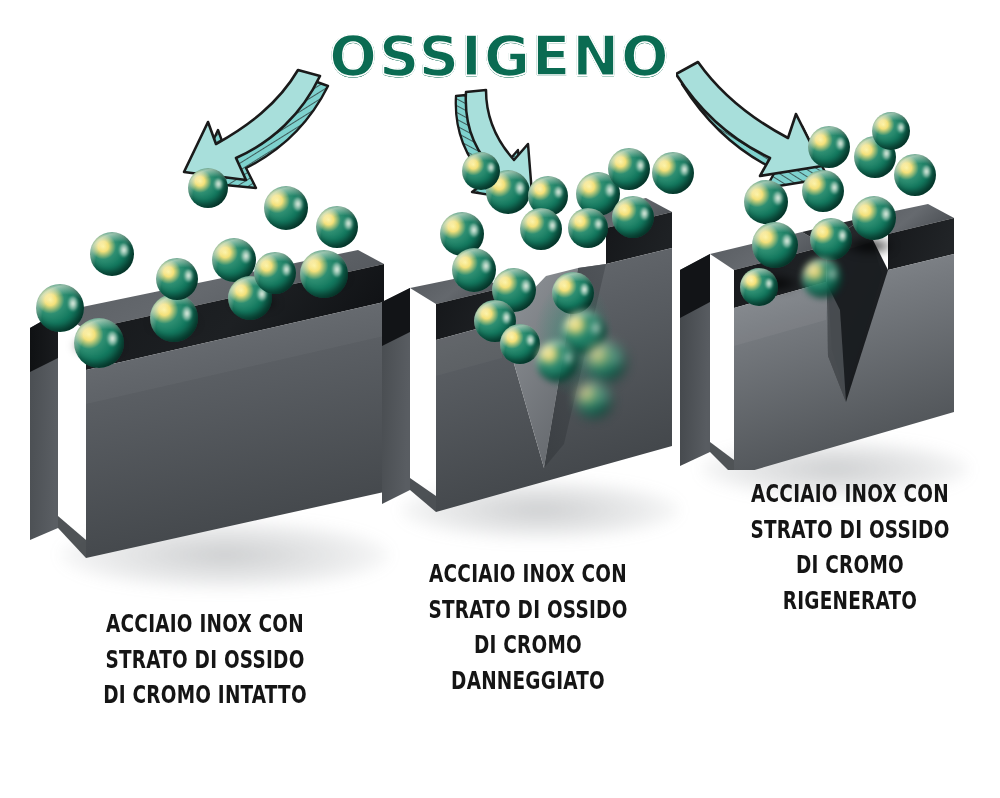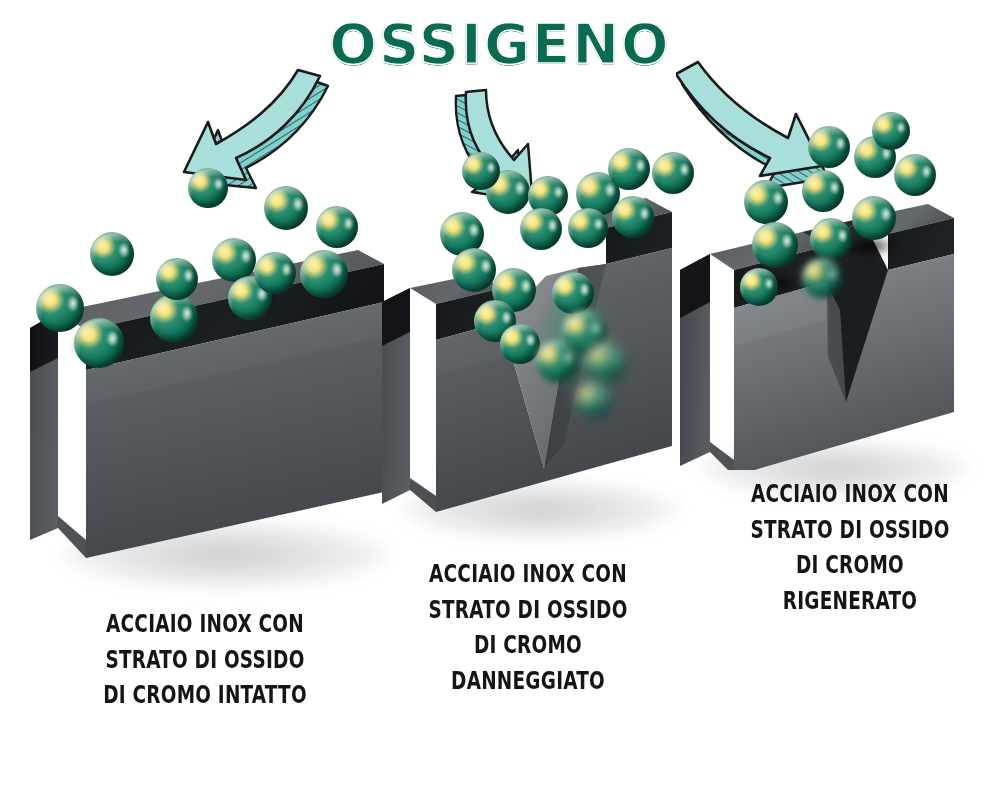--- a/index.html
+++ b/index.html
@@ -6,21 +6,21 @@
   html,body{margin:0;padding:0;background:#ffffff;}
   body{
     width:1000px;height:798px;overflow:hidden;position:relative;
     font-family:"Liberation Sans", sans-serif;
     -webkit-font-smoothing:antialiased;
   }
   #stage{position:absolute;inset:0;background:#ffffff;}
 
   
   .title{
-    position:absolute;left:0;right:0;top:11px;text-align:center;
+    position:absolute;left:0;right:0;top:23px;text-align:center;
     font-family:"DejaVu Sans", sans-serif;
     font-weight:700;font-size:56px;letter-spacing:2px;
     color:#0a6b52;
     -webkit-text-stroke:0px;
     text-shadow:
       0 0 0 #0a6b52;
     user-select:none;
   }
   .title .inline{
     display:inline-block;

